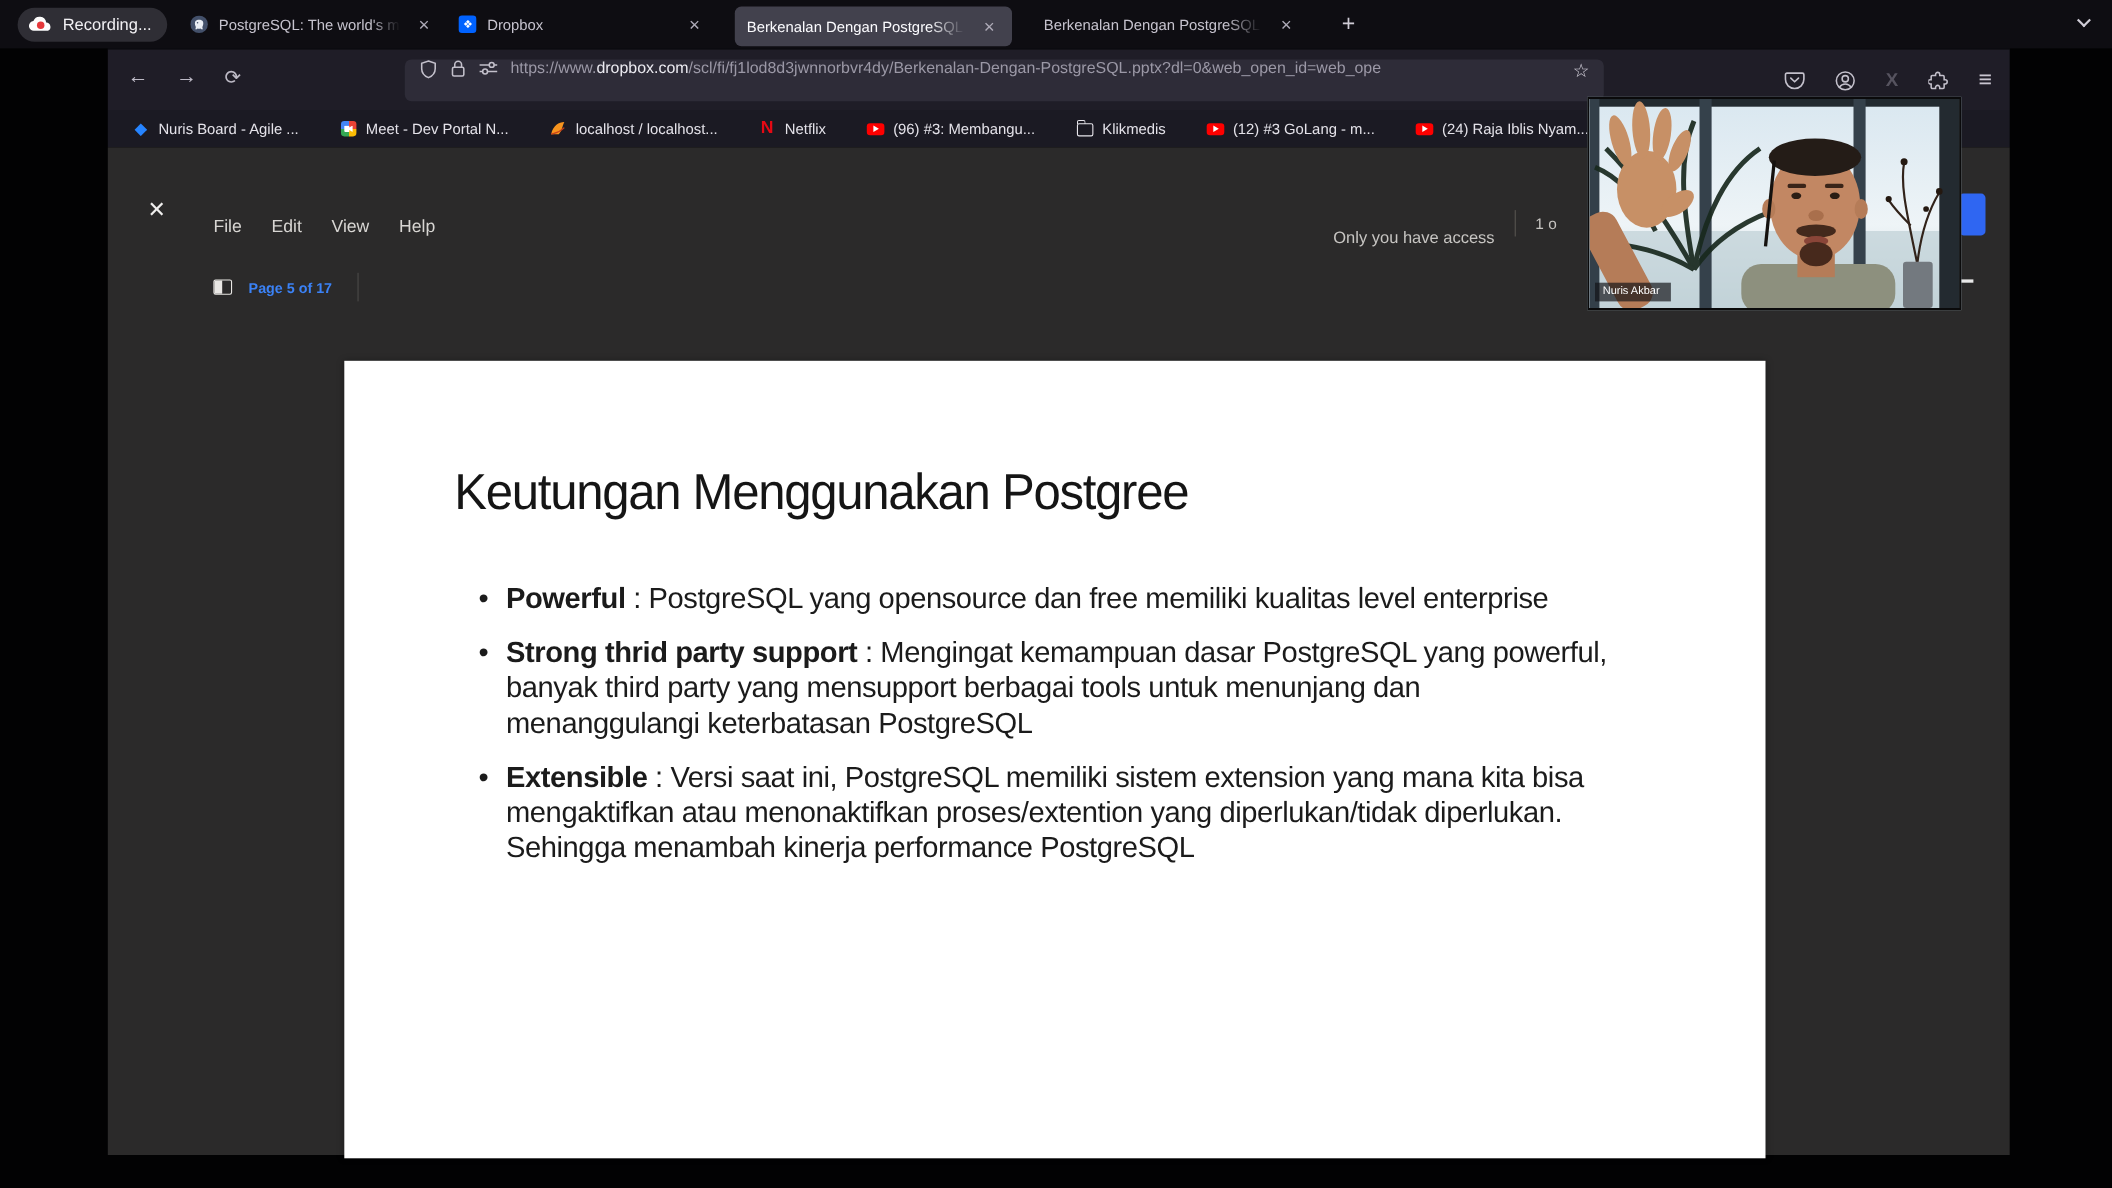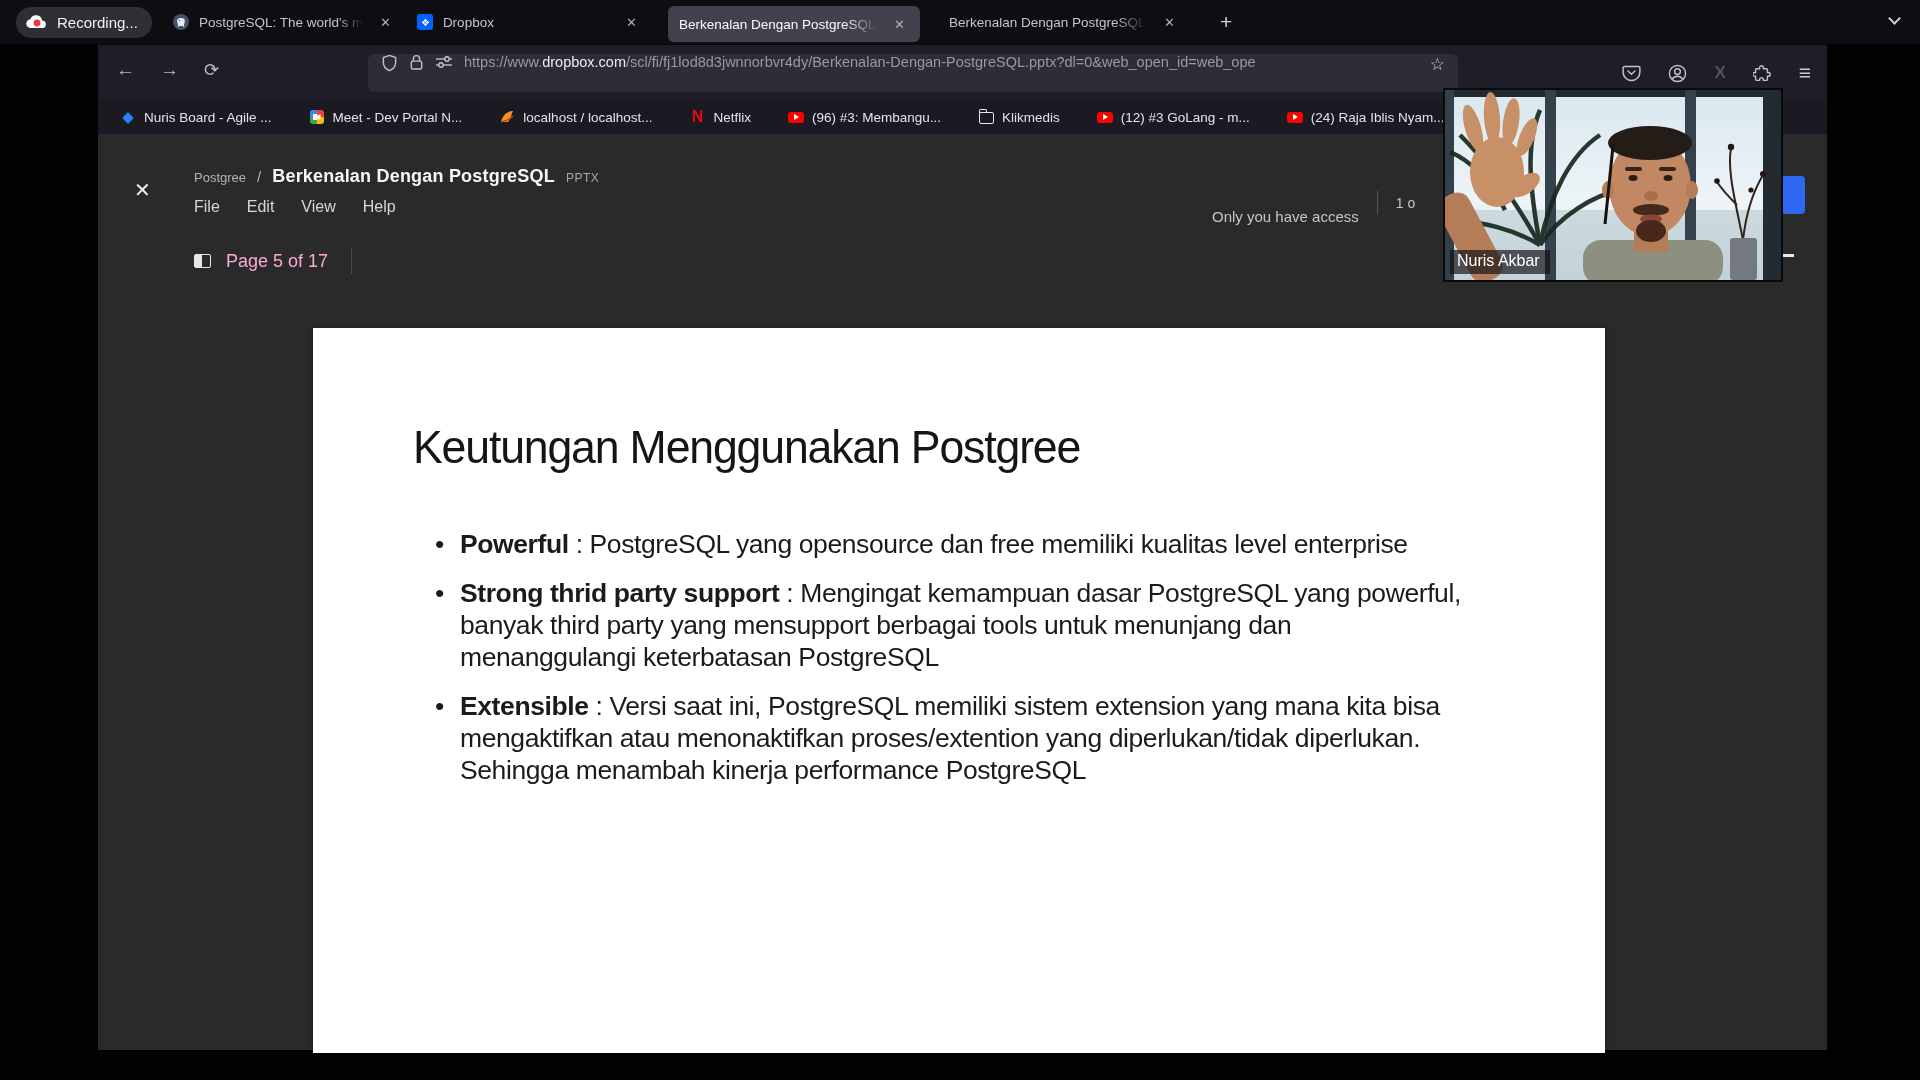--- a/index.html
+++ b/index.html
@@ -76,21 +76,21 @@
   .crumb-sep { font-size:15px; color:#b4b2af; }
   .crumb-title { font-size:18px; font-weight:bold; color:#f7f6f5; letter-spacing:.2px; }
   .crumb-badge { font-size:12px; color:#a9a7a4; letter-spacing:.5px; }
   .dbx-menu { position:absolute; left:96px; top:64px; display:flex; gap:27px;
               font-size:16px; color:#d8d6d3; }
   .access-row { position:absolute; left:1114px; top:46px; display:flex; align-items:center; gap:18px; }
   .access-label { font-size:15px; color:#c7c5c2;margin-top:28px; }
   .vdiv { width:1px; height:24px; background:#56544f; }
   .right-partial { font-size:14px; color:#c7c5c2; }
   .pagebar { position:absolute; left:96px; top:114px; display:flex; align-items:center; gap:15px; }
-  .page-label { font-size:18px; font-weight:normal; color:#f9a8d4; }
+  .page-label { font-size:13px; font-weight:bold; color:#3b82f6; }
   .pagebar .vdiv { margin-left:8px; height:26px; background:#4b4a48; }
   .thumb-ic { width:17px; height:14px; border:1.5px solid #e9e7e4; border-radius:2px; position:relative; }
   .thumb-ic::before { content:""; position:absolute; left:0; top:0; bottom:0; width:7px; background:#e9e7e4; }
 
   
   .slide { position:absolute; left:215px; top:194px; width:1292px; height:725px; background:#fff;
            box-shadow:0 0 6px rgba(0,0,0,.35); padding:92px 104px 0 100px; }
   .slide-title { font-size:46px; color:#151515; letter-spacing:-1.2px; font-weight:400;
                  transform:scaleX(.97); transform-origin:left; white-space:nowrap; }
   .slide ul { margin-top:54px; list-style:none; width:1058px; padding-left:22px; }
@@ -100,21 +100,21 @@
   .slide .lead { font-weight:bold; }
 
   
   .share-sliver { position:absolute; left:1781px; top:176px; width:24px; height:38px;
                   background:#2f66f2; border-radius:4px; z-index:4; }
   .expand-partial { position:absolute; left:1777px; top:254px; width:17px; height:12px;
                     border-top:3px solid #e9e9e9; border-left:3px solid #e9e9e9; z-index:4; }
   .webcam { position:absolute; left:1443px; top:88px; width:340px; height:194px;
             border:2px solid #0a0a0b; background:#bcd0dc; overflow:hidden; z-index:10; }
   .nametag { position:absolute; left:5px; bottom:6px; background:rgba(18,18,22,.68);
-             color:#fff; font-size:16px; padding:2px 10px 4px 7px; z-index:11; }
+             color:#fff; font-size:10px; padding:2px 10px 4px 7px; z-index:11; }
 
   svg { display:block; }
 </style>
 </head>
 <body>
 
 <div class="tabstrip">
   <div class="rec-pill">
     <span>
       <svg width="24" height="16" viewBox="0 0 24 16">
@@ -260,26 +260,20 @@
     <span class="bm-ic">
         <span class="yt"></span>
       </span>
     <span>(24) Raja Iblis Nyam...</span>
   </span>
 </div>
 
 <div class="dbx">
   <span class="dbx-close">✕</span>
 
-  <div class="crumb">
-    <span class="crumb-folder">Postgree</span>
-    <span class="crumb-sep">/</span>
-    <span class="crumb-title">Berkenalan Dengan PostgreSQL</span>
-    <span class="crumb-badge">PPTX</span>
-  </div>
 
   <div class="dbx-menu">
     <span>File</span>
     <span>Edit</span>
     <span>View</span>
     <span>Help</span>
   </div>
 
   <div class="access-row">
     <span class="access-label">Only you have access</span>

